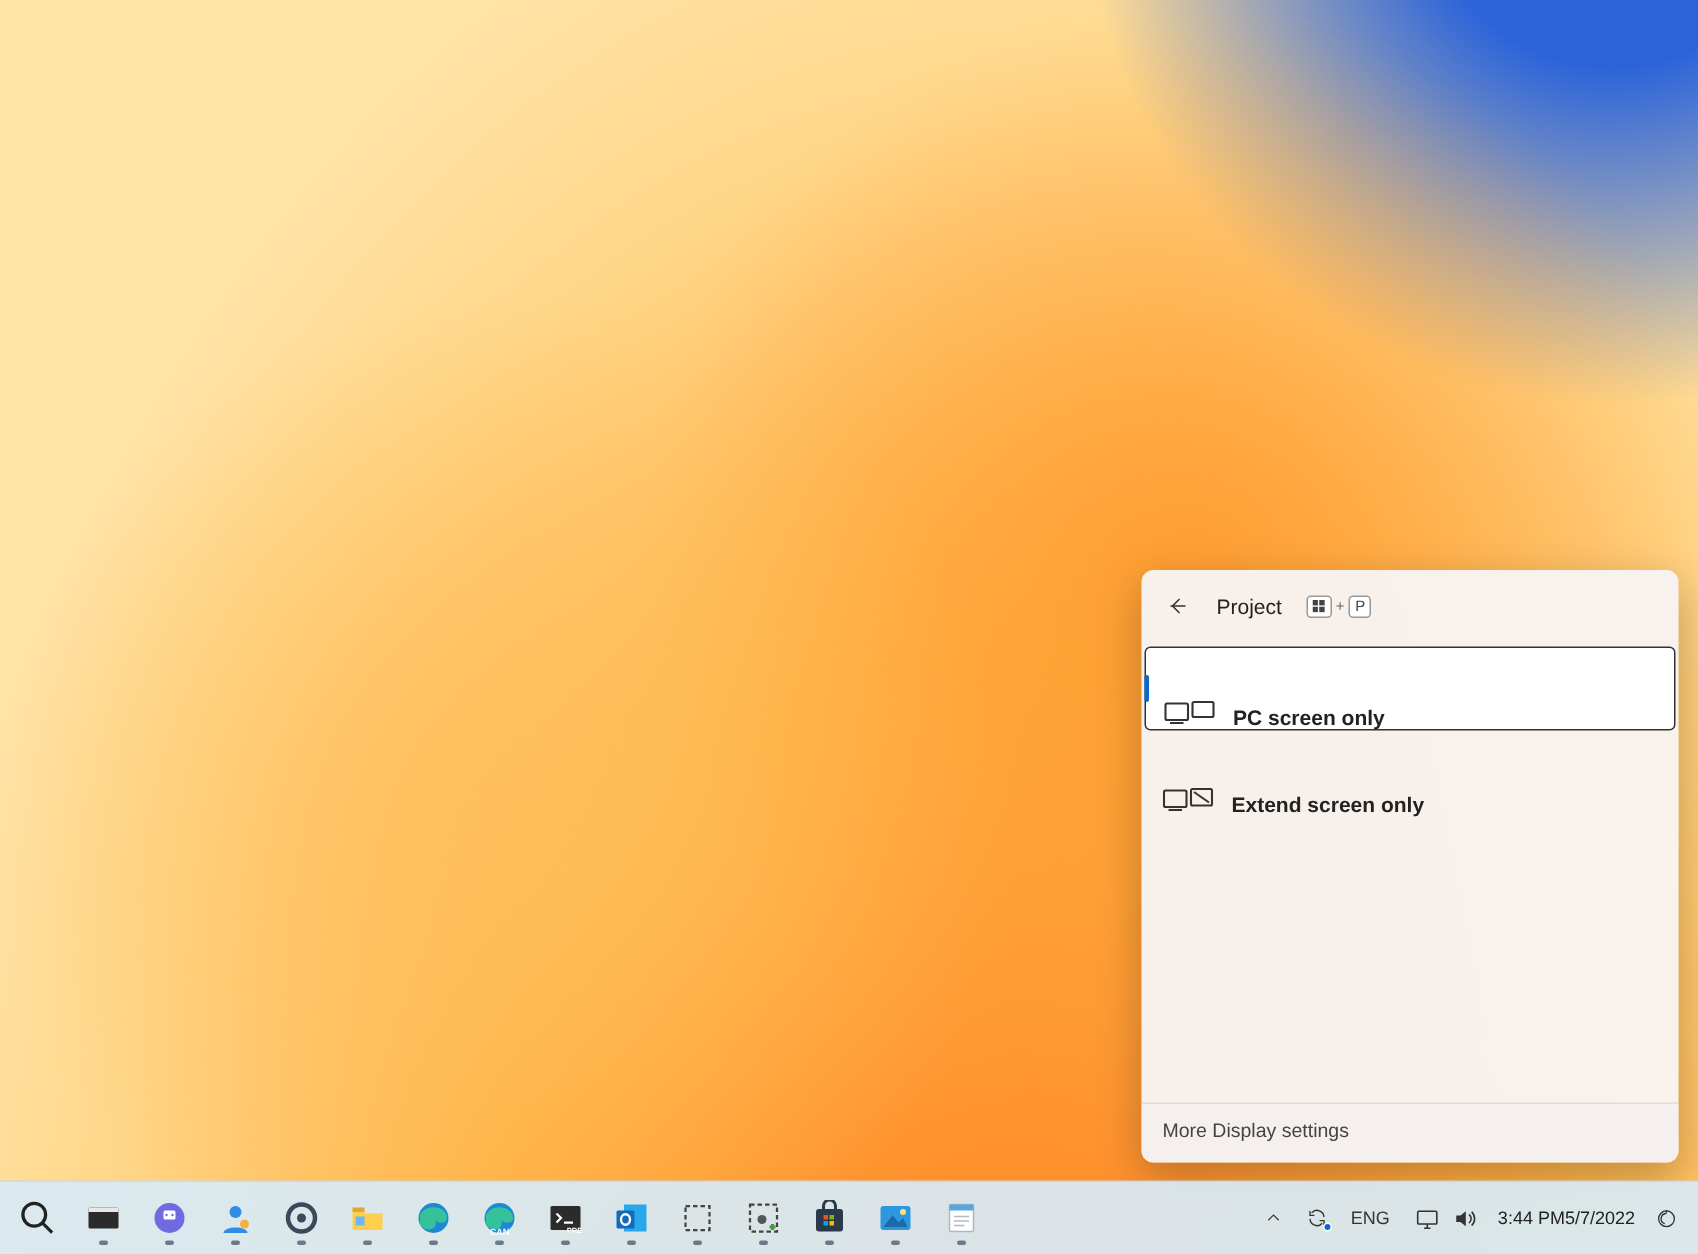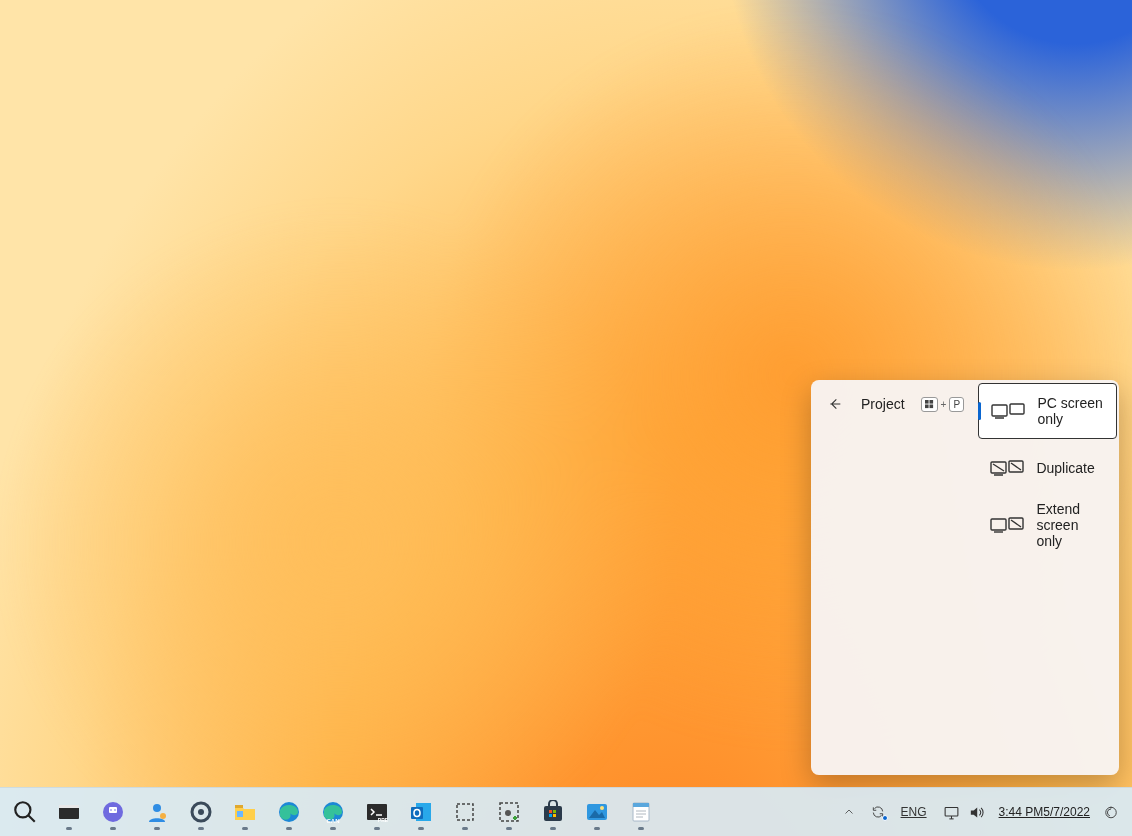--- a/index.html
+++ b/index.html
@@ -20,51 +20,52 @@
       radial-gradient(circle at 30% 65%, rgba(255,190,90,0.9) 0%, rgba(255,190,90,0) 35%),
       radial-gradient(circle at 70% 45%, rgba(255,150,40,0.8) 0%, rgba(255,150,40,0) 40%);
     filter: blur(10px);
   }
 
   
   .flyout {
     position: absolute;
     right: 13px;
     bottom: 61px;
-    width: 308px;
+    width: 358px;
     height: 395px;
     background: rgba(248,244,242,0.96);
     border-radius: 8px;
     box-shadow: 0 10px 30px rgba(0,0,0,0.25);
-    display: flex; 
+    display: flex; flex-direction: column;
     overflow: hidden;
   }
   .flyout-header {
     display: flex; align-items: center; gap: 14px;
     height: 48px; padding: 0 12px;
   }
   .back-btn {
     width: 24px; height: 24px; display:flex; align-items:center; justify-content:center;
     color:#333; cursor:pointer; border-radius:4px;
   }
   .back-btn svg { width: 16px; height: 16px; stroke:#333; stroke-width:1.6; fill:none; }
   .flyout-title { font-size: 14px; color:#222; }
   .key-hint { display:flex; align-items:center; gap:3px; margin-left:2px; }
   .key { border:1px solid #999; border-radius:3px; font-size:10px; background:#fff; color:#444;
          height:15px; min-width:15px; padding:0 3px; display:flex; align-items:center; justify-content:center;}
   .key svg { width:9px; height:9px; fill:#444;}
   .plus { font-size:10px; color:#666; }
 
   .options { padding: 2px 2px 0 2px; flex:1; }
   .option {
-    display:flex; align-items:center; gap:12px;
+    display:flex; align-items:flex-end; gap:12px;
     height:56px; padding:0 12px; margin:1px 0;
     border-radius:4px; cursor:pointer;
     font-size:14px; color:#222;
     position:relative;
+    font-weight:bold;
   }
   .option.selected {
     background:#fff;
     border:1.5px solid #333;
   }
   .option.selected::before {
     content:""; position:absolute; left:-1px; top:50%; transform:translateY(-50%);
     width:3px; height:18px; background:#0a66d0; border-radius:2px;
   }
   .option-icon { width:34px; display:flex; align-items:center; justify-content:flex-start; }
@@ -92,21 +93,21 @@
     border-radius:4px; position:relative; cursor:pointer;
   }
   .tb-icon { width:26px; height:26px; display:flex; align-items:center; justify-content:center;
              position:relative; }
   .pin-dot{ position:absolute; bottom:2px; left:50%; transform:translateX(-50%);
             width:6px; height:3px; border-radius:2px; background:#6a7a8a; }
 
   .tb-right { display:flex; align-items:center; gap:4px; }
   .sys-item {
     height:40px; display:flex; align-items:center; justify-content:center;
-    padding:0 6px; border-radius:4px; cursor:pointer; color:#333;text-decoration:underline;
+    padding:0 6px; border-radius:4px; cursor:pointer; color:#333;
   }
   .sys-item svg { stroke:#333; fill:none; stroke-width:1.5; }
 
   .clock { text-align:left; font-size:12px; line-height:14px; color:#222; padding:0 4px;}
 
   
   .ic { width:26px; height:26px; border-radius:4px; display:flex; align-items:center; justify-content:center; }
   .ic svg { width:24px; height:24px; }
 
 </style>
@@ -142,47 +143,38 @@
       <span class="option-icon">
         <svg width="34" height="22" viewBox="0 0 34 22">
           <rect x="1" y="5" width="15" height="11" rx="1"></rect>
             <line x1="4" y1="18" x2="13" y2="18"></line>
           <rect x="19" y="4" width="14" height="10" rx="1"></rect>
         </svg>
       </span>
       <span>PC screen only</span>
     </div>
 
-    <div class="option">
-      <span class="option-icon">
-        <svg width="34" height="22" viewBox="0 0 34 22">
-          <rect x="1" y="5" width="15" height="11" rx="1"></rect>
-            <line x1="4" y1="18" x2="13" y2="18"></line>
-          <path d="M3 7 L14 14"></path>
-            <rect x="19" y="4" width="14" height="11" rx="1"></rect>
-            <path d="M21 6 L31 13"></path>
-        </svg>
-      </span>
-      <span>Duplicate</span>
-    </div>
 
 
     <div class="option">
       <span class="option-icon">
         <svg width="34" height="22" viewBox="0 0 34 22">
           <rect x="1" y="5" width="15" height="11" rx="1"></rect>
             <line x1="4" y1="18" x2="13" y2="18"></line>
           <rect x="19" y="4" width="14" height="11" rx="1"></rect>
             <path d="M21 6 L31 13"></path>
         </svg>
       </span>
       <span>Extend screen only</span>
     </div>
   </div>
 
+  <div class="flyout-footer">
+    <span>More Display settings</span>
+  </div>
 </div>
 
 <div class="taskbar">
   <div class="tb-left">
 
     <div class="tb-item">
       <span class="tb-icon">
         <svg viewBox="0 0 24 24" fill="none" stroke="#222" stroke-width="2">
             <circle cx="10" cy="10" r="7"></circle>
             <line x1="15" y1="15" x2="21" y2="21"></line>

